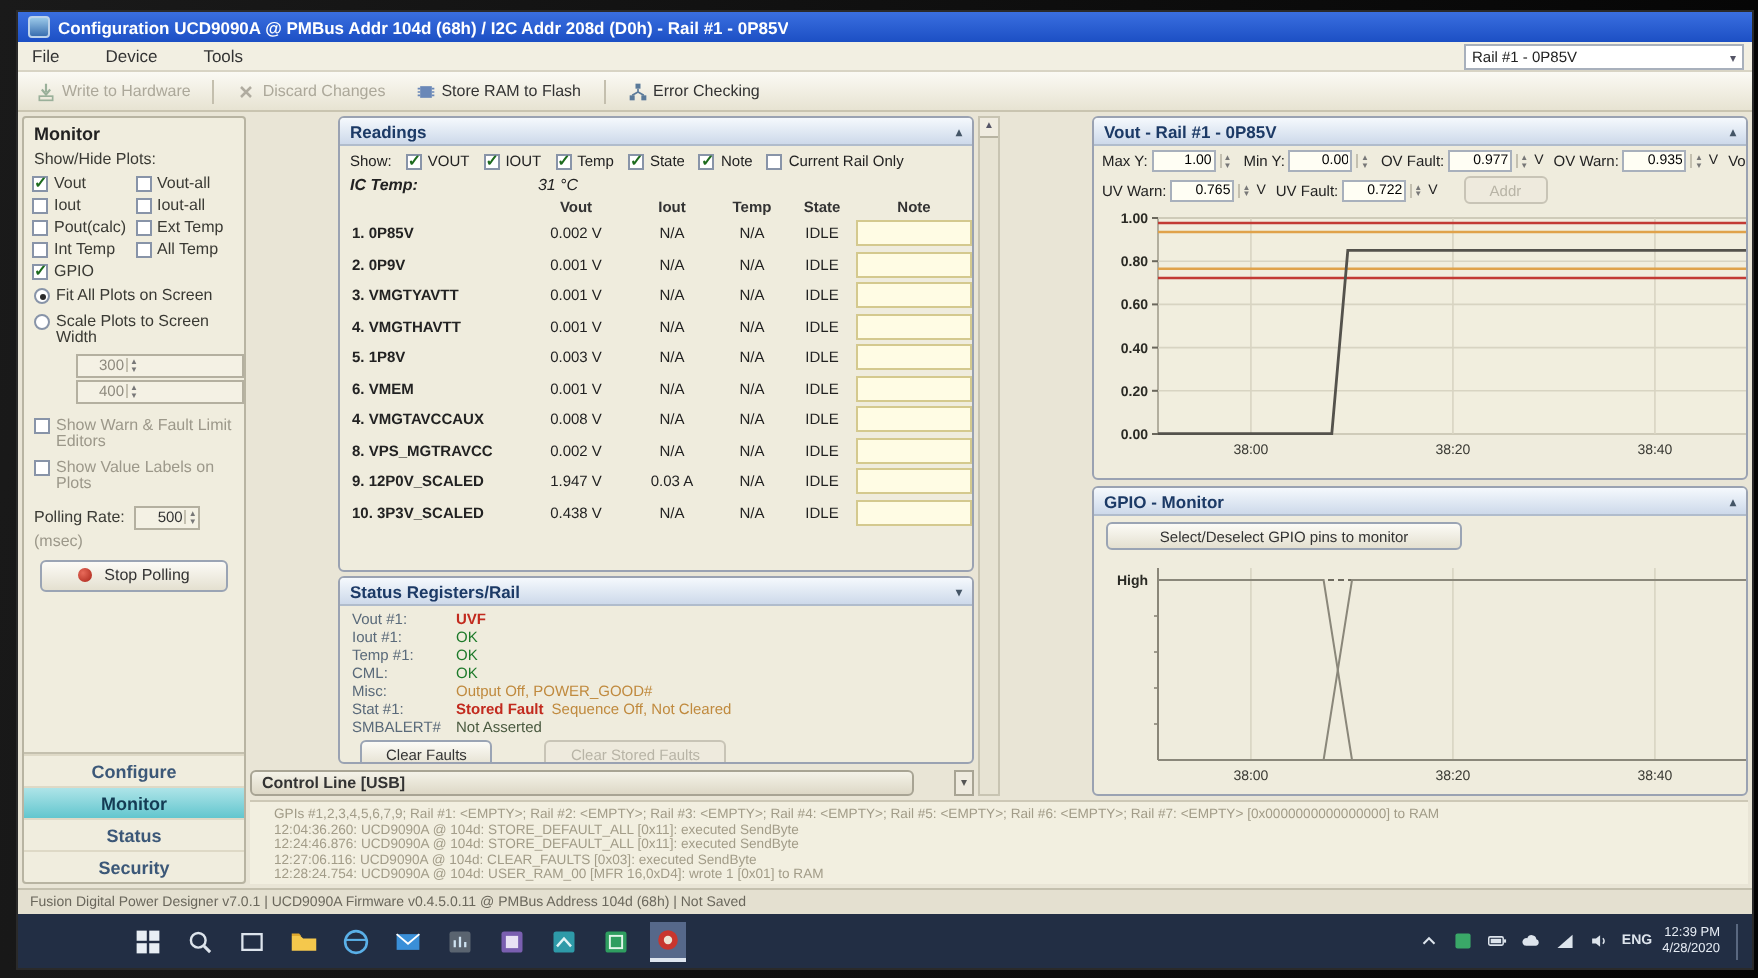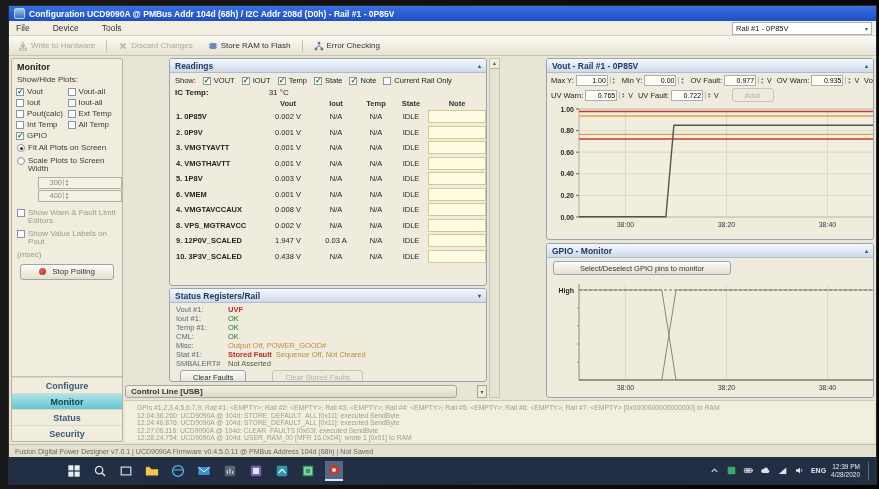--- a/index.html
+++ b/index.html
@@ -50,21 +50,21 @@
   .vscroll{flex:0 0 9px;display:flex;flex-direction:column;background:#e7e3d3;border:1px solid #c8c4b2;}
   .scroll-btn{height:9px;background:#f0ece0;border-bottom:1px solid #b8b4a2;font-size:5px;text-align:center;color:#556;line-height:8px;}
   .right-col{flex:1;display:flex;flex-direction:column;gap:3px;min-width:0;}
 
   .panel{background:#efecdd;border:1px solid #9aa2b2;border-radius:3px;overflow:hidden;display:flex;flex-direction:column;box-sizing:border-box;margin-left:44px;}
   .panel-hd{height:13px;flex:0 0 13px;background:linear-gradient(#f5f9fd,#cdd9ea);border-bottom:1px solid #b0bccc;display:flex;align-items:center;padding:0 5px;font-size:8.5px;font-weight:bold;color:#1c3a66;justify-content:space-between;}
   .hd-toggle{font-size:6px;color:#456;}
 
   .readings-panel{flex:0 0 228px;}
   .filters-row{display:flex;align-items:center;gap:7px;padding:3px 5px 1px;font-size:7.5px;color:#222;}
-  .ic-row{display:flex;padding:2px 5px 1px;font-size:8px;font-weight:bold;color:#222;}
+  .ic-row{display:flex;padding:2px 5px 1px;font-size:8px;font-weight:bold;color:#222;font-style:italic;}
   .ic-val{margin-left:60px;font-weight:normal;}
   .cols-row{display:flex;font-size:7.5px;font-weight:bold;color:#333;padding:1px 0;}
   .r-name-sp{flex:0 0 92px;}
   .c-vout{flex:0 0 52px;text-align:center;}
   .c-iout{flex:0 0 44px;text-align:center;}
   .c-temp{flex:0 0 36px;text-align:center;}
   .c-state{flex:0 0 34px;text-align:center;}
   .c-note{flex:1;text-align:center;}
   .r-row{display:flex;align-items:center;height:15.5px;font-size:7.5px;color:#222;}
   .r-name{flex:0 0 92px;padding-left:6px;font-weight:bold;box-sizing:border-box;}
@@ -230,23 +230,30 @@
           <input disabled="" value="400" style="">
           <span class="spin-arrows">▲<br>▼</span>
         </div>
 
         <div class="opt-row dim" style="margin-top:5px;">
           <span class="cb"></span>
           <span>Show Warn &amp; Fault Limit Editors</span>
         </div>
         <div class="opt-row dim">
           <span class="cb"></span>
-          <span>Show Value Labels on Pout</span>
-        </div>
-
+          <span>Show Value Labels on Plots</span>
+        </div>
+
+        <div class="poll-row">
+          <span>Polling Rate:</span>
+          <span class="mini-spin" style="margin-left:2px;">
+            <input style="color: rgb(51, 51, 51);" value="500">
+            <span class="spin-arrows">▲<br>▼</span>
+          </span>
+        </div>
         <div class="sb-label dim">(msec)</div>
 
         <div class="stop-btn">
           <span class="red-dot"></span>
           <span>Stop Polling</span>
         </div>
 
         <div class="sb-nav" id="nav-list">
             <div class="nav-item">Configure</div>
             <div class="nav-item active">Monitor</div>

